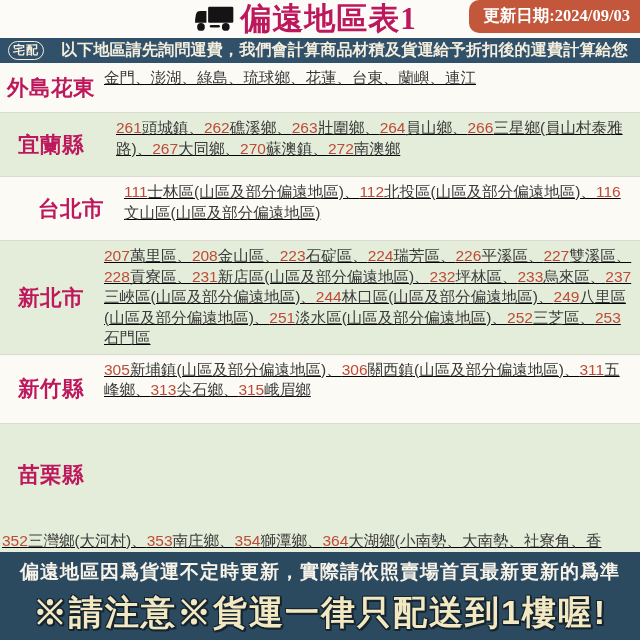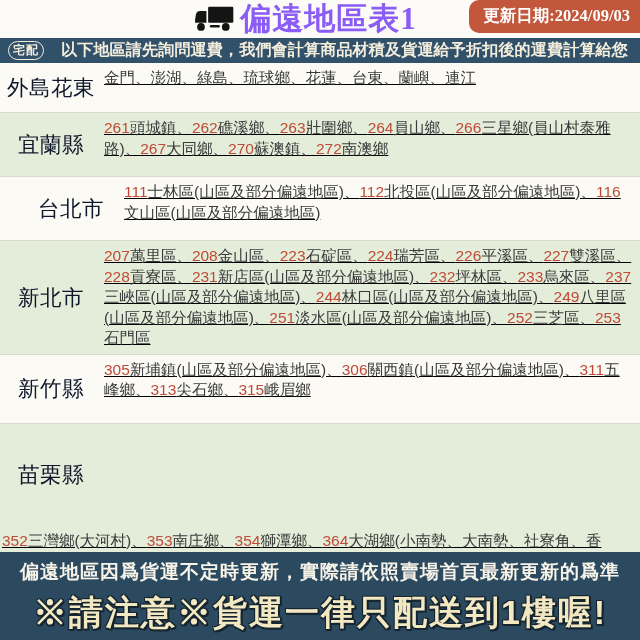--- a/index.html
+++ b/index.html
@@ -12,21 +12,21 @@
   }
   
   .header{
     height:38px;flex:0 0 38px;position:relative;
     display:flex;align-items:center;justify-content:center;
     background:#fcfbf7;
   }
   .title-wrap{display:flex;align-items:center;gap:5px;margin-right:30px;}
   .truck{display:flex;align-items:center;}
   .page-title{
-    margin:0;font-size:31px;line-height:34px;font-weight:bold;color:#8b5cf6;
+    margin:0;font-size:31px;line-height:34px;font-weight:bold;color:#be185d;
     font-family:"Liberation Serif",serif;letter-spacing:1px;
   }
   .update-badge{
     position:absolute;top:0;right:0;height:33px;box-sizing:border-box;
     background:var(--badge-bg,#c2573b);color:#fff;
     font-family:"Liberation Serif",serif;font-weight:bold;font-size:16.5px;
     display:flex;align-items:center;padding:0 10px 2px 14px;
     border-radius:10px 0 0 10px;
   }
   
@@ -42,29 +42,29 @@
   }
   
   .table{flex:1 1 auto;display:flex;flex-direction:column;overflow:hidden;}
   .row{
     display:flex;background:var(--row-white,#fbfaf5);
     border-top:1px solid #dbd9cf;box-sizing:border-box;flex:0 0 auto;
   }
   .row:first-child{border-top:none;}
   .row:nth-child(even){background:var(--row-green,#e4ecda);}
   .row:nth-child(1){min-height:49px;}
-  .row:nth-child(2){min-height:64px;}
+  .row:nth-child(2){min-height:64px;gap:12px;}
   .row:nth-child(3){min-height:64px;padding-left:20px;}
   .row:nth-child(4){min-height:106px;}
   .row:nth-child(5){min-height:69px;}
   .row:nth-child(6){min-height:66px;flex-direction:column;}
   .row:nth-child(7){min-height:70px;}
   .region{
     width:102px;flex:0 0 102px;display:flex;align-items:center;justify-content:center;
-    font-size:21.5px;font-weight:normal;color:#0f172a;letter-spacing:0.5px;
+    font-size:21.5px;font-weight:bold;color:#be185d;letter-spacing:0.5px;
   }
   .content{
     flex:1 1 auto;display:flex;align-items:flex-start;padding:5px 8px 5px 2px;box-sizing:border-box;text-decoration:underline;
   }
   .content-inner{font-size:15.5px;line-height:20.5px;color:#3a3a3a;}
   .num{color:var(--accent-red,#bf4a35);}
   
   .footer{
     height:88px;flex:0 0 88px;background:var(--footer-bg,#2b4a60);
     display:flex;flex-direction:column;align-items:center;justify-content:center;

